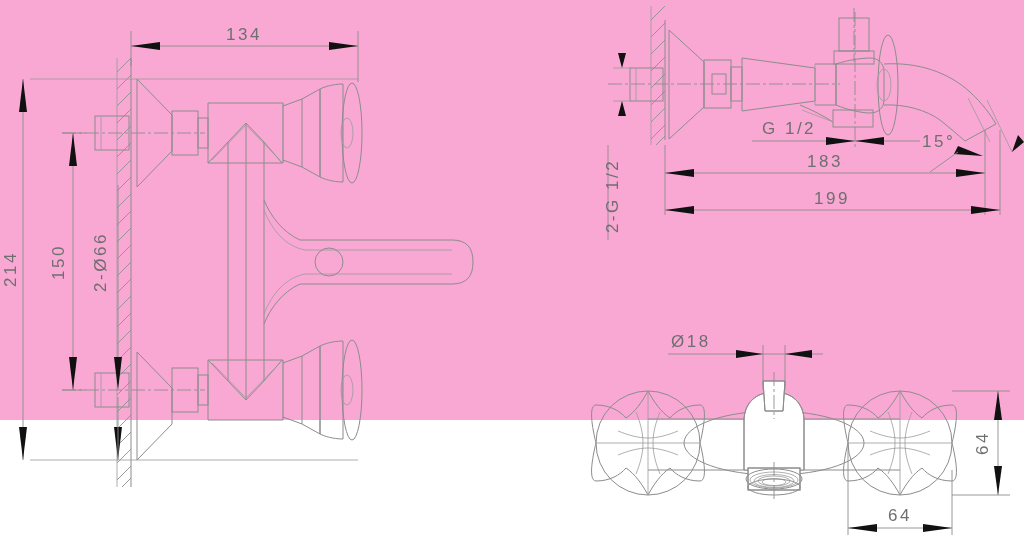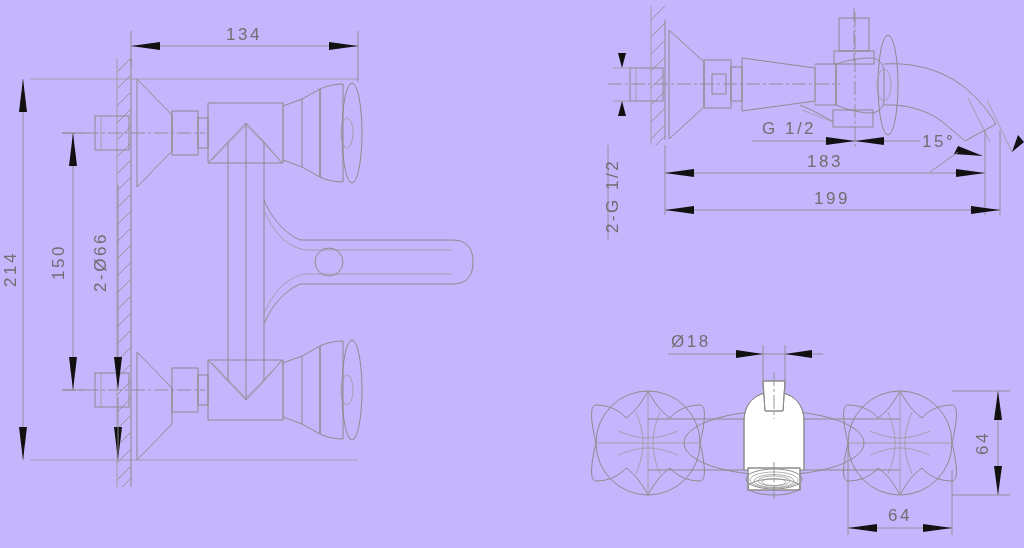--- a/index.html
+++ b/index.html
@@ -1,19 +1,19 @@
 <!DOCTYPE html>
 <html><head>
 <meta charset="utf-8">
 <title>Technical Drawing</title>
 <style>
   html,body{margin:0;padding:0;background:#ffffff;}
   body{width:1024px;height:548px;overflow:hidden;
        font-family:"Liberation Sans", sans-serif;}
-  #sheet{position:relative;width:1024px;height:548px;background:#c4b5fd;}
+  #sheet{position:relative;width:1024px;height:420px;background:#f9a8d4;}
   svg{display:block;}
   .ln{fill:none;stroke:#8c8c8c;stroke-width:1;}
   .thin{fill:none;stroke:#9a9a9a;stroke-width:0.8;}
   .dim{fill:none;stroke:#8c8c8c;stroke-width:0.9;}
   .ctr{fill:none;stroke:#8c8c8c;stroke-width:0.9;
        stroke-dasharray:14 3 3 3;}
   .hatch{fill:none;stroke:#909090;stroke-width:0.9;}
   .arrow{fill:#111111;stroke:none;}
   .txt{fill:#6f6f6f;font-family:"Liberation Sans",sans-serif;
        font-size:17px;letter-spacing:2.5px;}

